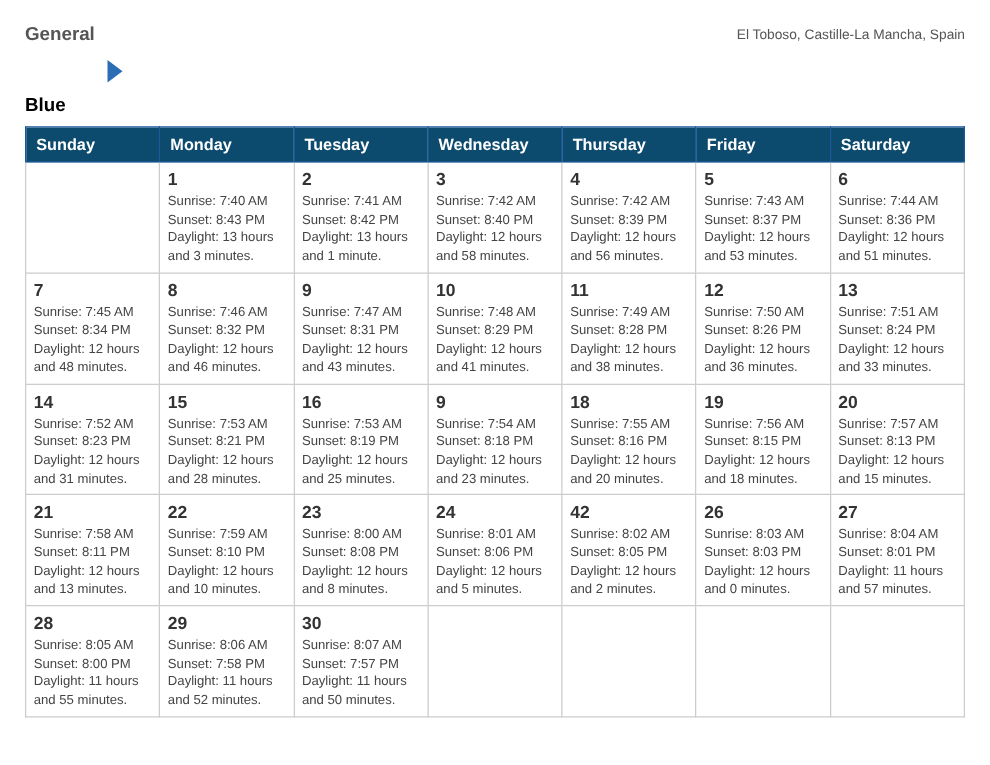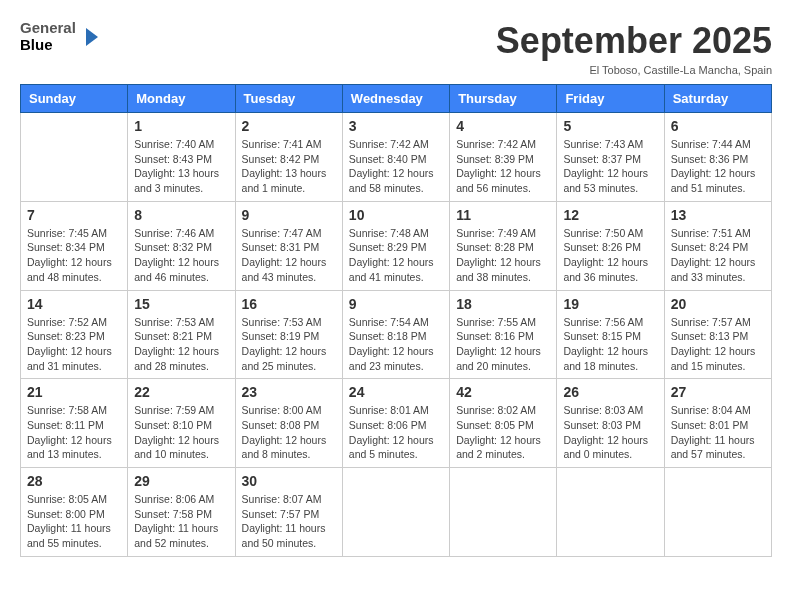--- a/index.html
+++ b/index.html
@@ -36,21 +36,21 @@
       color: #555;
       margin-top: 2px;
     }
     .calendar-table {
       width: 100%;
       border-collapse: collapse;
       margin-top: 8px;
       font-size: 11px;
     }
     .calendar-table thead th {
-      background-color: #3b82f6;
+      background-color: #0c4a6e;
       color: #fff;
       text-align: left;
       padding: 6px 8px;
       font-size: 13px;
       font-weight: bold;
       border: 1px solid #1a5a9a;
     }
     .calendar-table tbody td {
       vertical-align: top;
       border: 1px solid #ccc;
@@ -71,30 +71,29 @@
     }
     tbody tr td {
       background: #fff;
     }
   </style>
 </head>
 <body>
 
 <div class="header-logo">
   <div class="logo">
-  <div style="display:flex;flex-direction:column;line-height:1.1;">
+  <div style="display:flex;flex-direction:column;line-height:1.1;gap:40px;">
     <span style="color:#555;font-size:15px;font-weight:bold;">General</span>
     <span style="color:#000000;font-size:15px;font-weight:bold;">Blue</span>
   </div>
   <svg width="22" height="22" viewBox="0 0 22 22" style="margin-left:2px;">
     <polygon points="8,2 20,11 8,20" fill="#2a6db5"></polygon>
   </svg>
 </div>
   <div class="title-area">
-    <div class="month-title">September 2025</div>
     <div class="location">El Toboso, Castille-La Mancha, Spain</div>
   </div>
 </div>
 
 <table class="calendar-table">
   <thead>
     <tr id="weekday-header">
     <th>Sunday</th>
         <th>Monday</th>
         <th>Tuesday</th>

